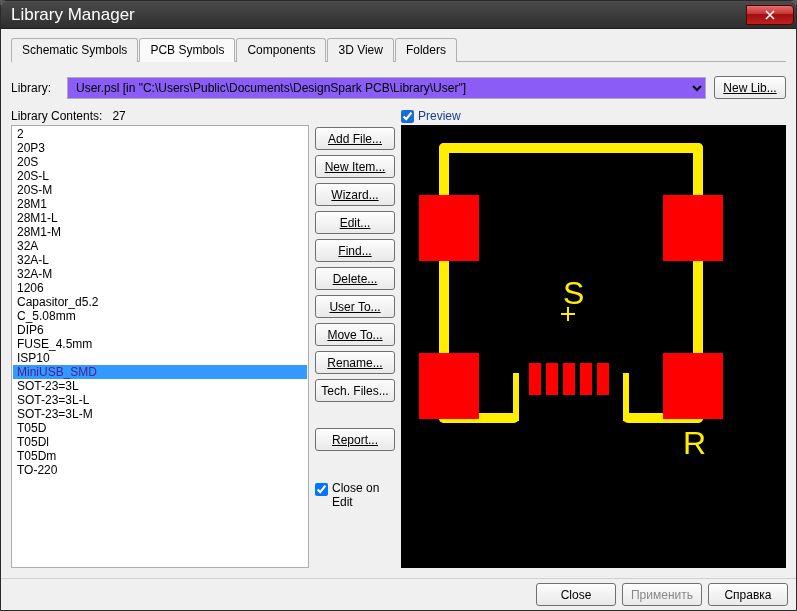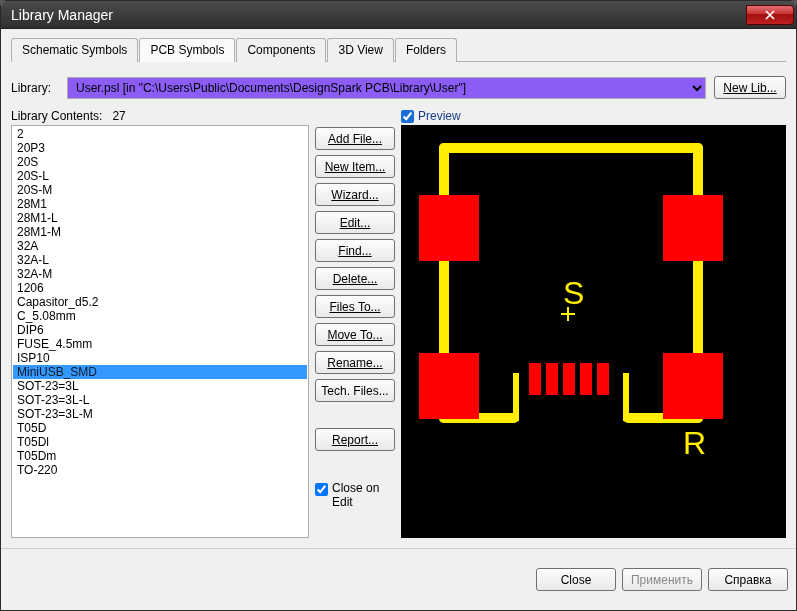--- a/index.html
+++ b/index.html
@@ -1,55 +1,55 @@
 <!DOCTYPE html>
 <html><head>
 <meta charset="utf-8">
 <style>
 * { box-sizing: border-box; margin: 0; padding: 0; font-family: "Segoe UI", Tahoma, sans-serif; font-size: 12px; }
 body { background: #5a5a5a; width: 797px; height: 611px; overflow: hidden; }
 
 .window { width: 797px; height: 611px; background: #fff; border: 1px solid #2a2a2a; border-radius: 6px 6px 0 0; overflow: hidden; display: flex; flex-direction: column; }
 
 .titlebar { height: 28px; background: linear-gradient(#4b4b4b,#2e2e2e); display: flex; align-items: center; padding: 0 2px 0 10px; color: #fff; border-bottom: 1px solid #222; }
-.titlebar .title { flex: 1; font-size: 14px; }
+.titlebar .title { flex: 1; font-size: 17px; }
 .titlebar .close { width: 48px; height: 20px; background: linear-gradient(#e07070,#c83030 45%,#a01010 46%,#c02020); border: 1px solid #5a0000; border-radius: 0 4px 4px 0; display: flex; align-items: center; justify-content: center; color: #fff; }
 .titlebar .close svg { width: 10px; height: 10px; }
 
 .client { flex: 1; background: #f0f0f0; padding: 8px 10px 10px 10px; display: flex; flex-direction: column; gap: 6px; }
 
 .tabs { display: flex; border-bottom: 1px solid #b0b0b0; gap: 0; }
 .tab { padding: 4px 10px; border: 1px solid #b0b0b0; border-bottom: none; background: #f0f0f0; border-radius: 3px 3px 0 0; margin-right: 1px; position: relative; top: 1px; }
 .tab.active { background: #fafafa; border-bottom: 1px solid #fafafa; z-index: 1; }
 
 .library-row { display: flex; align-items: center; gap: 8px; padding: 8px 0 4px 0; }
 .library-row .lbl { width: 48px; }
 .library-row select { flex: 1; height: 22px; border: 1px solid #abadb3; background: #8b5cf6; padding: 2px 4px; }
 .btn { height: 23px; min-width: 72px; border: 1px solid #707070; background: linear-gradient(#fdfdfd,#e9e9e9); border-radius: 3px; padding: 0 8px; cursor: pointer; }
 .btn span.u { text-decoration: underline; }
 
 .main { flex: 1; display: flex; gap: 6px; }
 .left { width: 298px; display: flex; flex-direction: column; }
 .contents-lbl { display: flex; gap: 10px; margin-bottom: 2px; }
 .listbox { flex: 1; border: 1px solid #abadb3; background: #fff; overflow: auto; padding: 1px; }
 .listbox .item { padding: 0px 4px; line-height: 14px; white-space: nowrap; }
-.listbox .item.selected { background: #3399ff; color: #0f172a; }
+.listbox .item.selected { background: #3399ff; color: #4c1d95; }
 
 .mid { width: 80px; display: flex; flex-direction: column; gap: 5px; padding-top: 18px; align-items: stretch; }
 .mid .btn { width: 80px; min-width: 80px; font-size: 12px; padding: 0 2px; }
 .mid .gap { height: 16px; }
 .close-edit { display: flex; align-items: flex-start; gap: 4px; margin-top: 4px; }
 .close-edit input { margin-top: 2px; }
 
 .right { flex: 1; display: flex; flex-direction: column; }
 .preview-lbl { display: flex; align-items: center; gap: 4px; margin-bottom: 2px; color: #1a3e8b; }
 .preview-lbl input { accent-color: #1a6dd6; }
 .canvas { flex: 1; background: #000; position: relative; }
 
-.footer { display: flex; justify-content: flex-end; gap: 6px; padding: 19px 8px; background: #f0f0f0; border-top: 1px solid #d0d0d0; }
+.footer { display: flex; justify-content: flex-end; gap: 6px; padding: 4px 8px; background: #f0f0f0; border-top: 1px solid #d0d0d0; }
 .footer .btn { min-width: 80px; }
 .footer .btn.disabled { color: #888; }
 
 
 .pcb { position: absolute; inset: 0; }
 .trace { position: absolute; background: #ffee00; }
 .pad  { position: absolute; background: #ff0000; }
 .txt  { position: absolute; color: #ffee00; font-family: Arial, sans-serif; font-size: 32px; font-weight: normal; }
 </style>
 </head>
@@ -117,21 +117,21 @@
           </div>
       </div>
 
       <div class="mid">
         <button class="btn"><span class="u">Add File...</span></button>
         <button class="btn"><span class="u">New Item...</span></button>
         <button class="btn"><span class="u">Wizard...</span></button>
         <button class="btn"><span class="u">Edit...</span></button>
         <button class="btn"><span class="u">Find...</span></button>
         <button class="btn"><span class="u">Delete...</span></button>
-        <button class="btn"><span class="u">Files To...</span></button>
+        <button class="btn"><span class="u">User To...</span></button>
         <button class="btn"><span class="u">Move To...</span></button>
         <button class="btn"><span class="u">Rename...</span></button>
         <button class="btn">Tech. Files...</button>
         <div class="gap"></div>
         <button class="btn"><span class="u">Report...</span></button>
         <div class="gap"></div>
         <div class="close-edit">
           <input type="checkbox" checked="" style="">
           <span>Close on Edit</span>
         </div>

